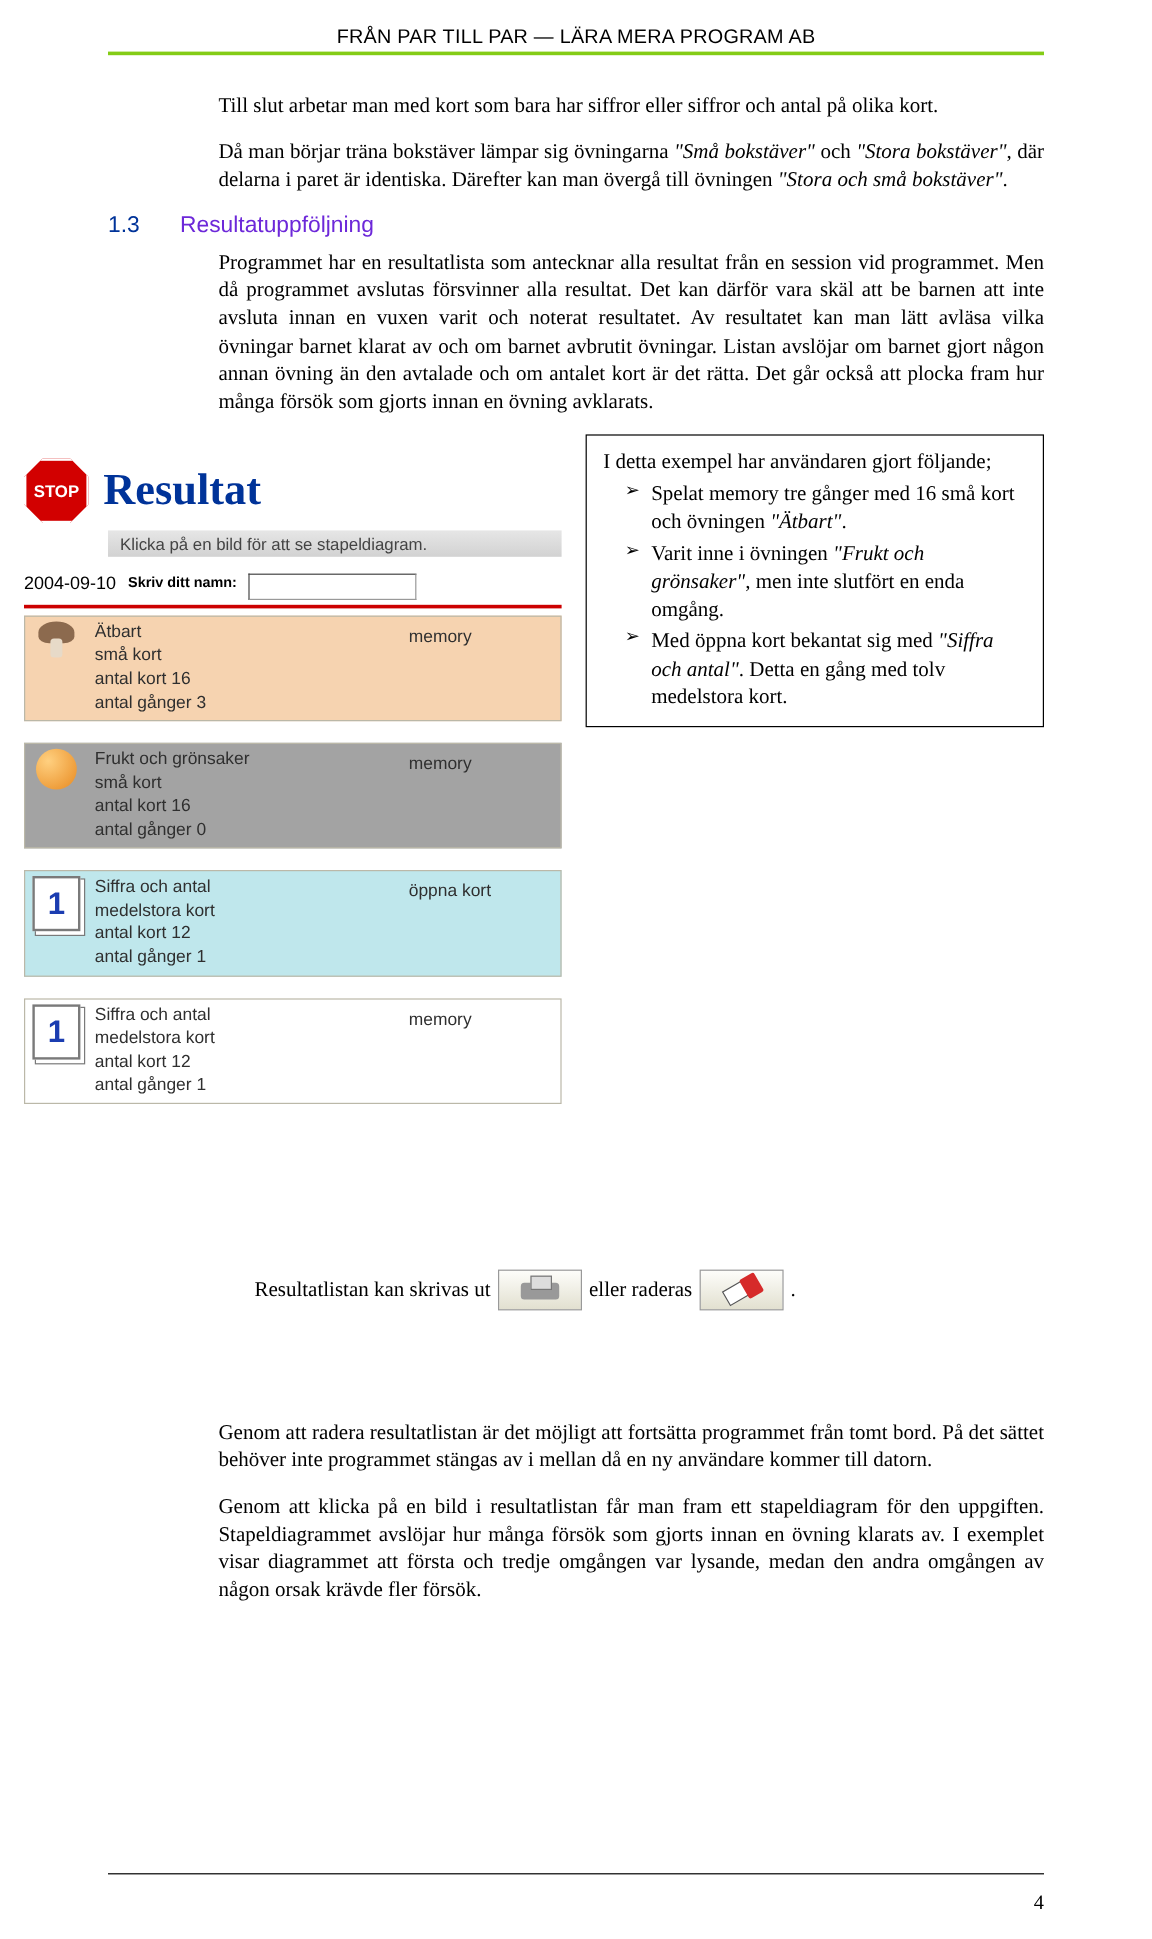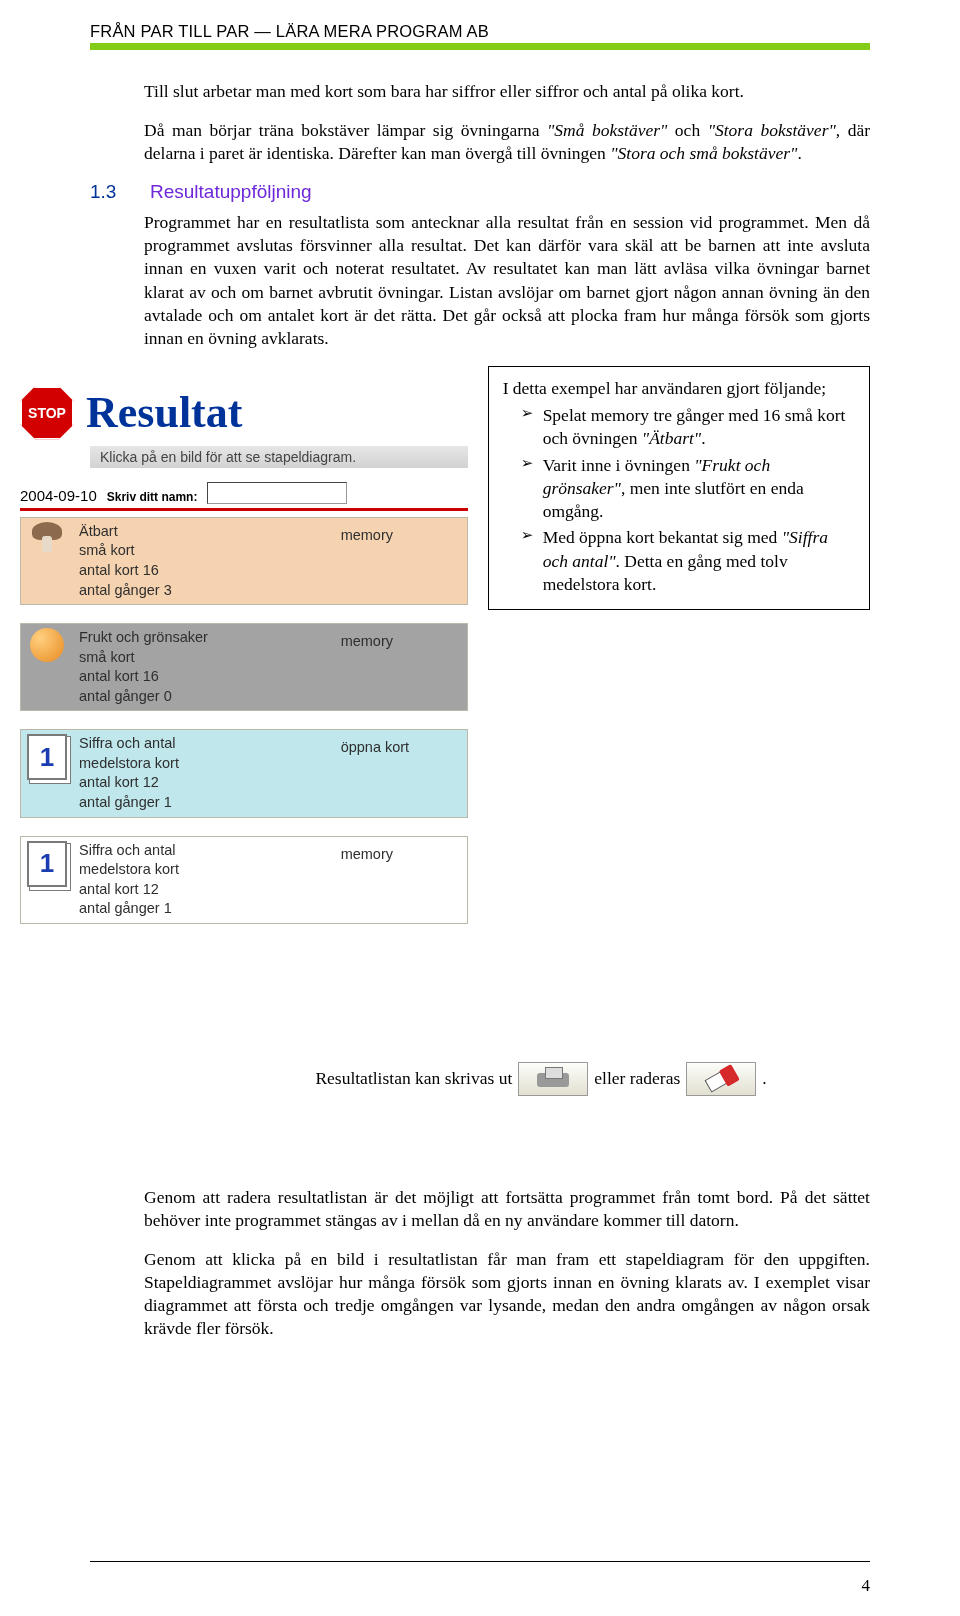--- a/index.html
+++ b/index.html
@@ -12,27 +12,27 @@
     color: #000;
     position: relative;
   }
   .page {
     padding: 22px 90px 0 90px;
   }
   .header-line {
     font-family: Arial, Helvetica, sans-serif;
     font-size: 16.5px;
     letter-spacing: 0.2px;
-    text-align: left;
-    border-bottom: 7px solid #84cc16;
+    text-align: center;
+    border-bottom: 3px solid #84cc16;
     padding-bottom: 2px;
     margin-bottom: 30px;
   }
   .content-block {
-    margin-left: 54px;
+    margin-left: 92px;
     margin-right: 0;
   }
   .p { margin-bottom: 16px; text-align: justify; line-height: 1.32; }
   .section-row { display: flex; margin: 12px 0 8px 0; }
   .section-num {
     font-family: Arial, Helvetica, sans-serif;
     font-size: 19px;
     color: #003399;
     width: 60px;
   }
@@ -57,34 +57,34 @@
   .octagon {
     width: 54px; height: 54px;
     background: #d20000;
     clip-path: polygon(29% 0,71% 0,100% 29%,100% 71%,71% 100%,29% 100%,0 71%,0 29%);
     border: 2px solid #fff;
     display:flex; align-items:center; justify-content:center;
     color:#fff; font-family: Arial; font-weight:bold; font-size:14px;
   }
   .resultat-title {
     font-family: "Times New Roman", serif;
-    font-size: 44px;
+    font-size: 37px;
     color: #003399;
     font-weight: bold;
   }
   .shot-sub {
     background: linear-gradient(#e6e6e6,#d2d2d2);
     color: #444;
     font-family: Arial; font-size: 14px;
     padding: 3px 10px;
     margin-left: 70px;
     margin-bottom: 14px;
   }
   .name-row {
-    display:flex; align-items:flex-end; gap:10px;
+    display:flex; align-items:flex-start; gap:10px;
     margin-left: 0; margin-bottom: 4px;
     font-family: Arial;
   }
   .date-text { font-size:15px; }
   .name-label { font-weight:bold; font-size:12px; }
   .name-input {
     border: 1px inset #999; background:#fff;
     width: 140px; height:22px;
   }
   .red-rule { height:3px; background:#cc0000; margin: 0 0 6px 0; }
@@ -139,21 +139,20 @@
   .bullets li { position:relative; padding-left: 22px; margin-bottom:3px; text-align:left; }
   .bullets li::before {
     content: "➢"; position:absolute; left:0; top:0; font-size:15px;
   }
   .italic { font-style: italic; }
   
   .util-line {
     margin: 120px 0 0 122px;
     display:flex; align-items:center; gap:6px;
     font-size:17.5px;
-    justify-content:center;
   }
   .btn-box {
     display:inline-flex; align-items:center; justify-content:center;
     width:70px; height:34px;
     background: linear-gradient(#fdfdfa,#e2e0d0);
     border:1px solid #999;
   }
   .printer {
     width:32px; height:24px; position:relative;
   }

